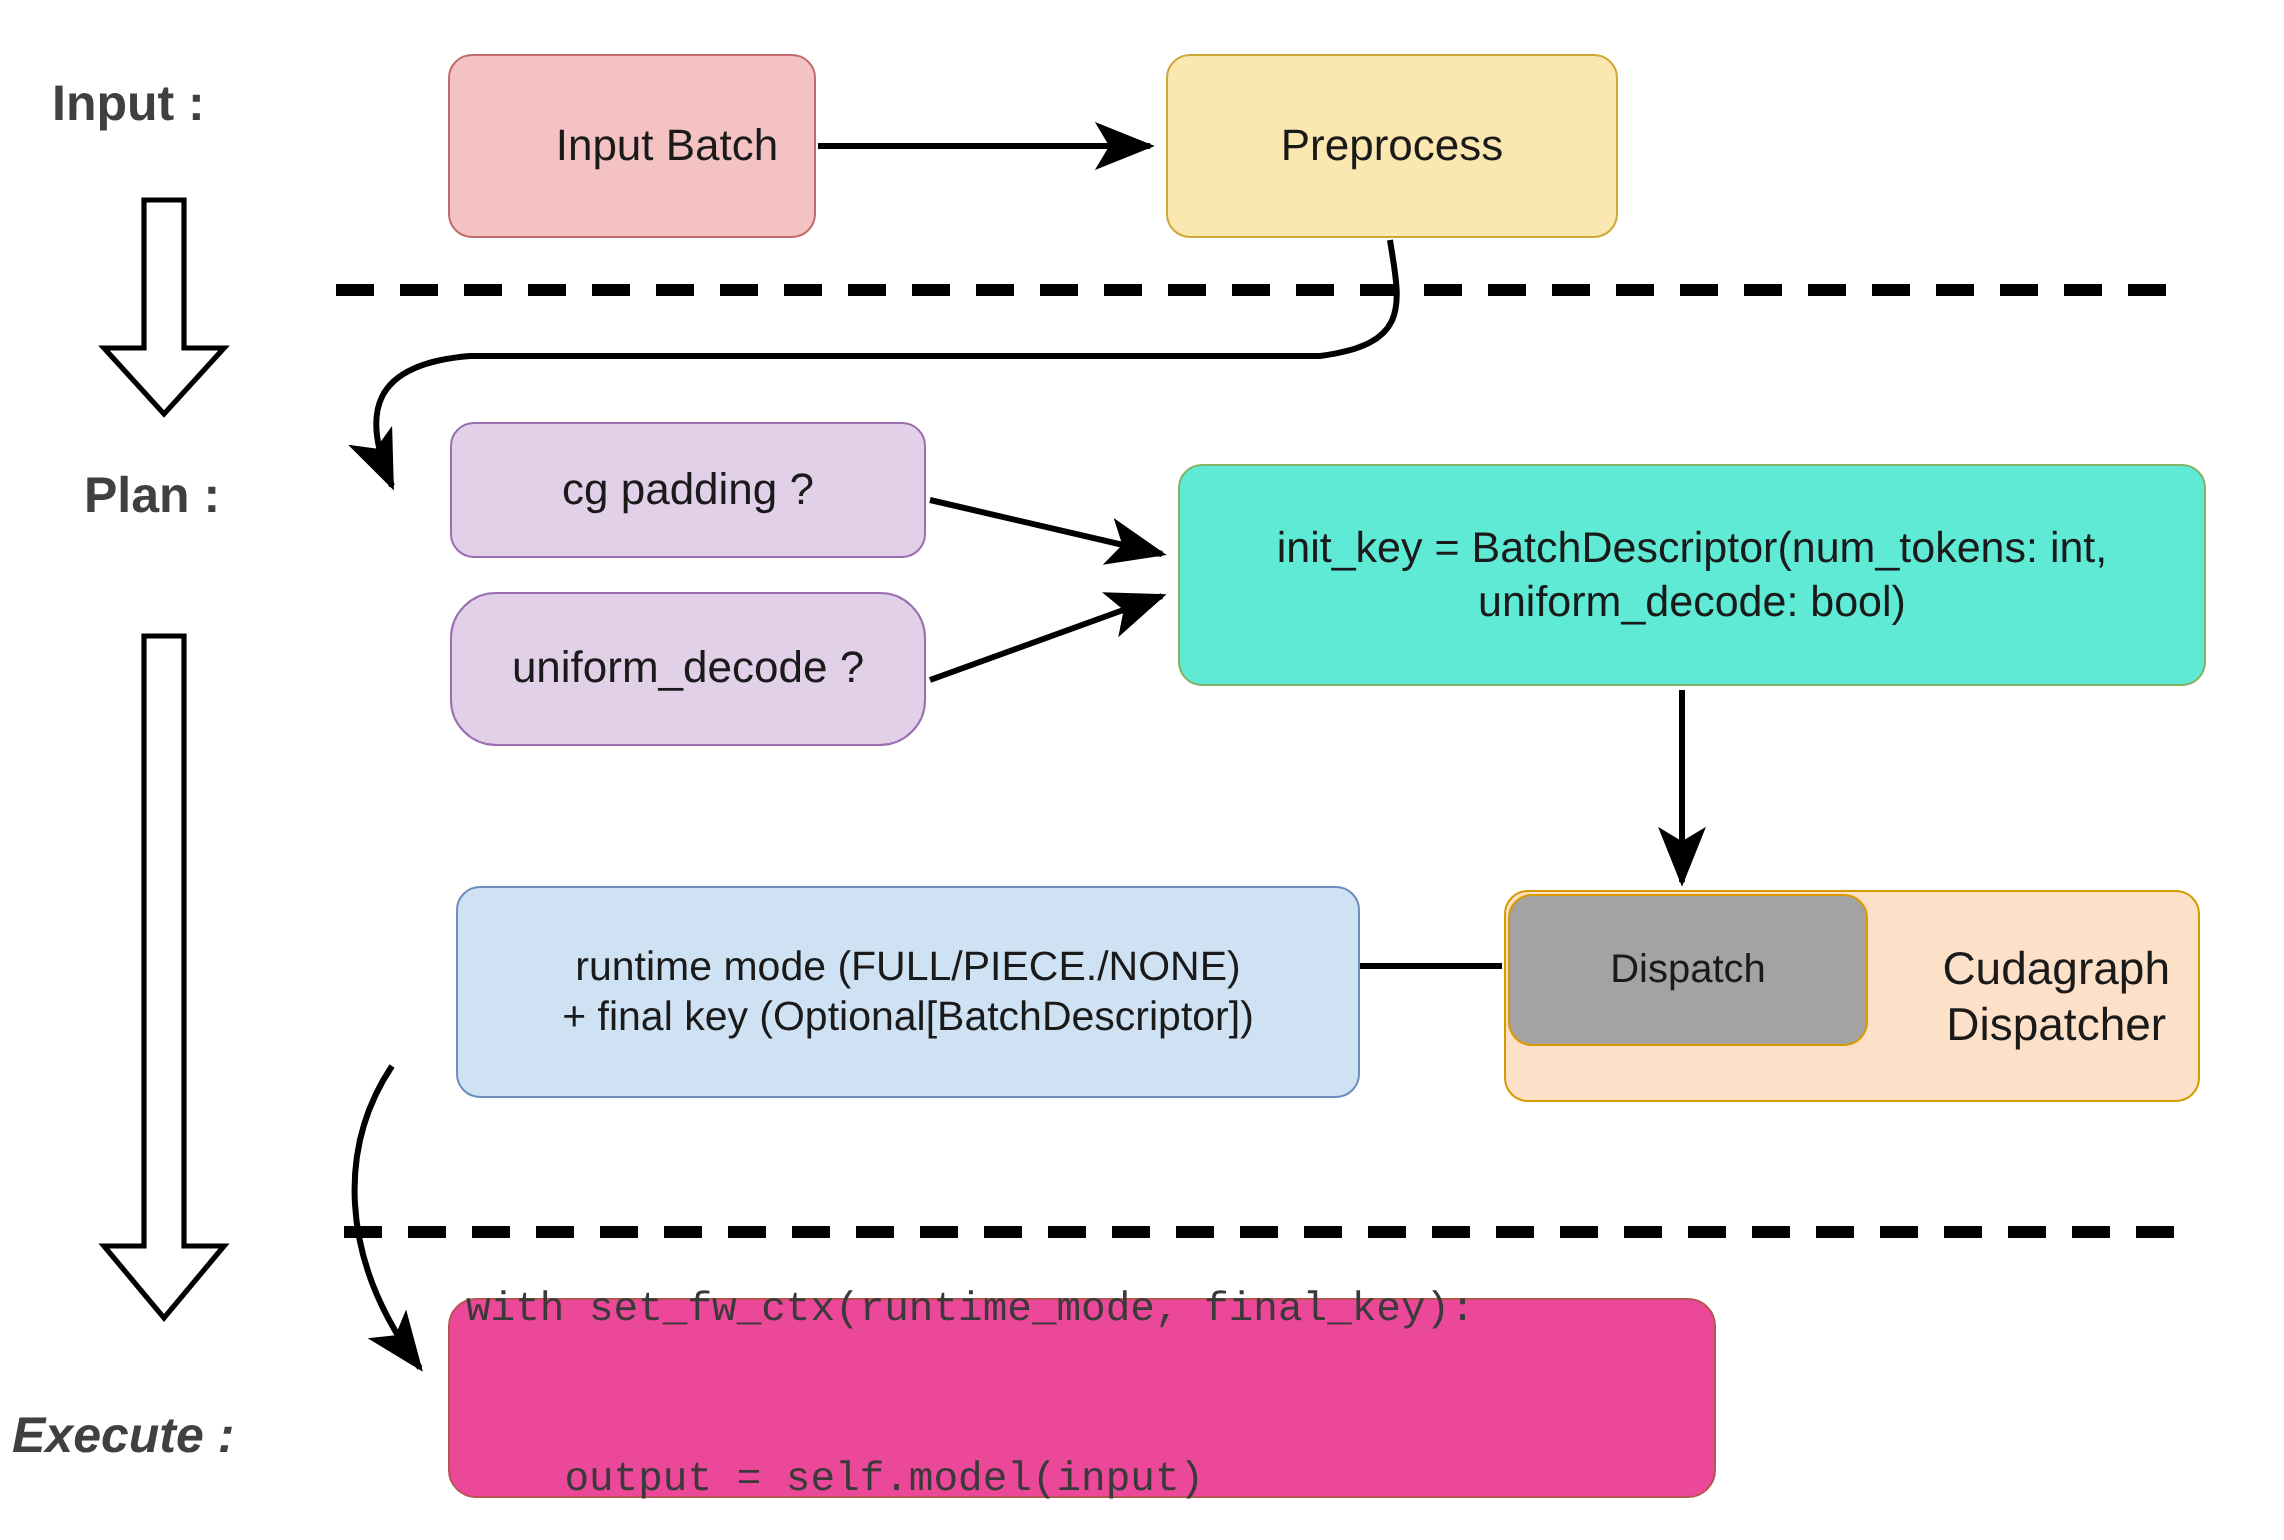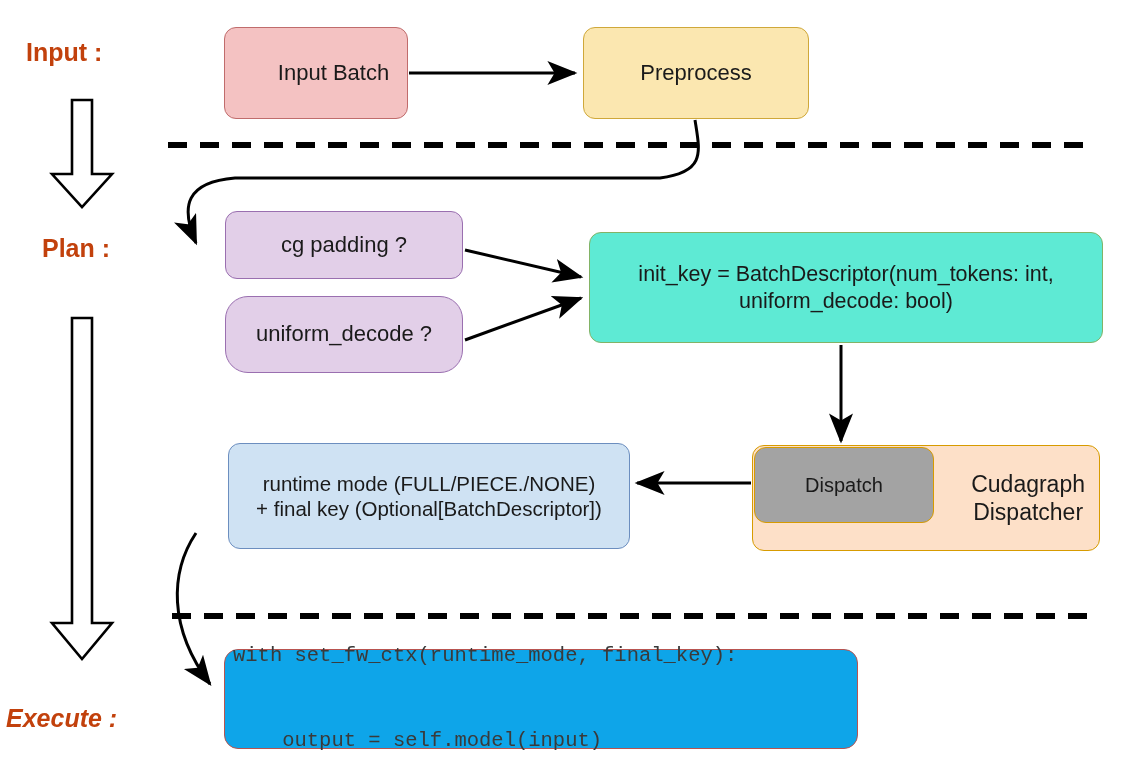--- a/index.html
+++ b/index.html
@@ -22,21 +22,21 @@
     left: 0; top: 0;
     width: 1142px;
     height: 770px;
     pointer-events: none;
   }
   .stage-label {
     position: absolute;
     font-family: "Liberation Sans", sans-serif;
     font-weight: bold;
     font-size: 25px;
-    color: #c2410c;
+    color: #404040;
     white-space: nowrap;
   }
   .node {
     position: absolute;
     box-sizing: border-box;
     display: flex;
     align-items: center;
     justify-content: center;
     text-align: center;
     border-radius: 12px;
@@ -86,28 +86,28 @@
     align-items: center;
     padding-right: 14px;
   }
   .n-dispatch {
     left: 754px; top: 447px; width: 180px; height: 76px;
     background: #a3a3a3;
     border-color: #d79b00;
     font-size: 20px;
   }
   .n-runtime-mode {
-    left: 228px; top: 443px; width: 402px; height: 106px;
+    left: 228px; top: 443px; width: 452px; height: 106px;
     background: #cfe2f3;
     border-color: #6c8ebf;
     font-size: 20.5px;
   }
   .n-code {
     left: 224px; top: 649px; width: 634px; height: 100px;
-    background: #0ea5e9;
+    background: #ec4899;
     border-color: #b85450;
     border-radius: 14px;
     font-family: "Liberation Mono", "DejaVu Sans Mono", monospace;
     font-size: 20.5px;
     color: #3a3a3a;
     justify-content: flex-start;
     padding-left: 8px;
     white-space: pre;
     line-height: 1.38;
     text-align: left;

